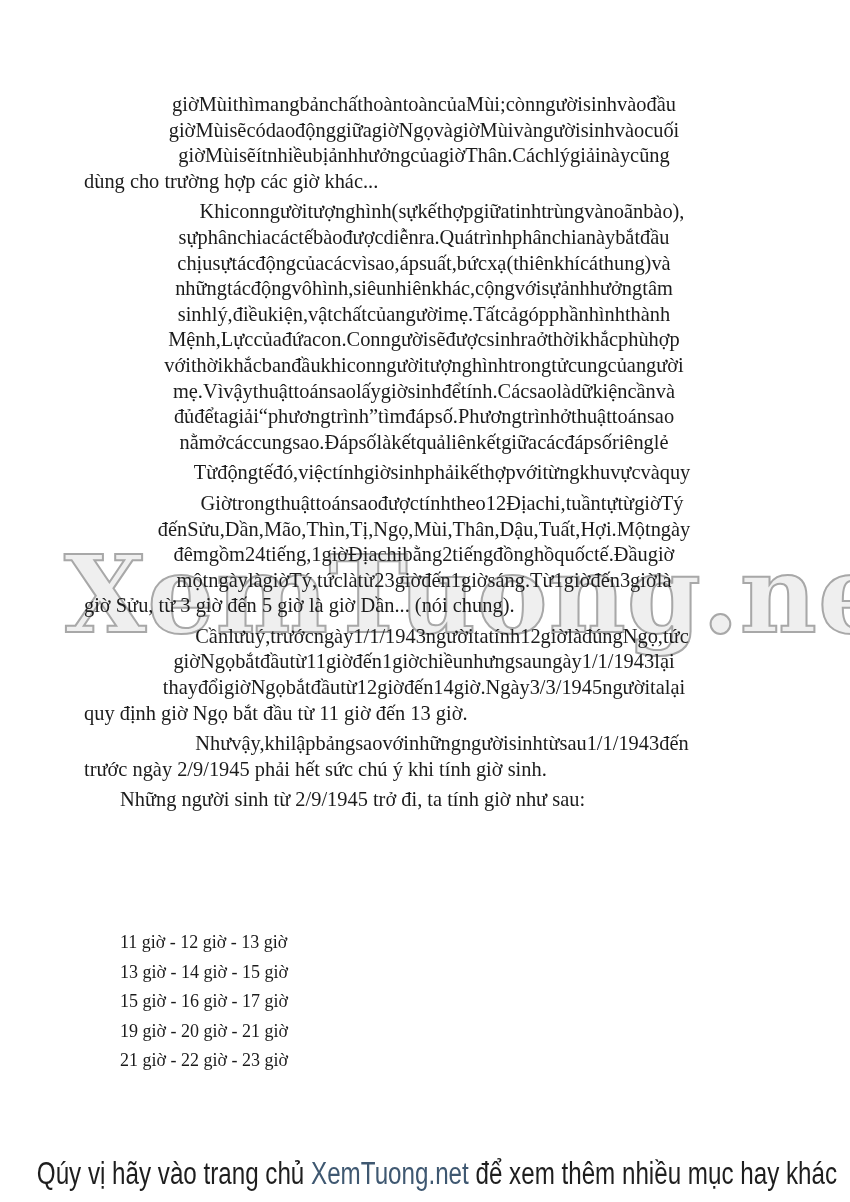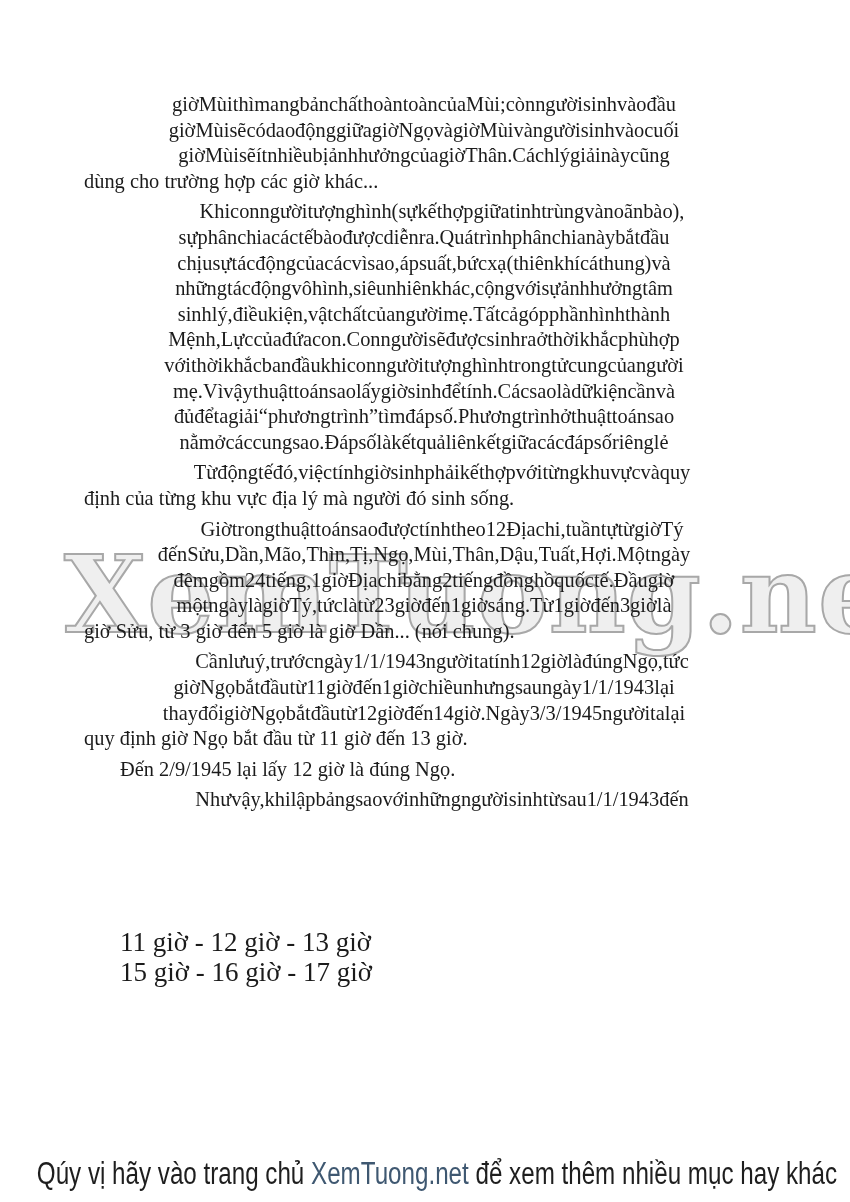--- a/index.html
+++ b/index.html
@@ -49,21 +49,21 @@
     justify-content: center;
     white-space: normal;
   }
   .line.justify span { white-space: nowrap; }
   
   .hour-list {
     position: absolute;
     left: 120px;
     top: 928px;
     z-index: 1;
-    font-size: 27px;
+    font-size: 18px;
     line-height: 29.5px;
   }
   
   .footer {
     position: absolute;
     left: 0;
     top: 1148px;
     width: 850px;
     height: 52px;
     z-index: 1;
@@ -339,21 +339,20 @@
         <span>phải</span>
         <span>kết</span>
         <span>hợp</span>
         <span>với</span>
         <span>từng</span>
         <span>khu</span>
         <span>vực</span>
         <span>và</span>
         <span>quy</span>
       </div>
-      <div class="line">định của từng khu vực địa lý mà người đó sinh sống.</div>
     </div>
     <div class="para">
       <div class="line indent justify">
         <span>Giờ</span>
         <span>trong</span>
         <span>thuật</span>
         <span>toán</span>
         <span>sao</span>
         <span>được</span>
         <span>tính</span>
@@ -478,42 +477,46 @@
         <span>giờ.</span>
         <span>Ngày</span>
         <span>3/3/1945</span>
         <span>người</span>
         <span>ta</span>
         <span>lại</span>
       </div>
       <div class="line">quy định giờ Ngọ bắt đầu từ 11 giờ đến 13 giờ.</div>
     </div>
     <div class="para">
-      <div class="line indent">Đến 2/9/1945 lại lấy 12 giờ là đúng Ngọ.</div>
-    </div>
-    <div class="para">
       <div class="line indent justify">
         <span>Như</span>
         <span>vậy,</span>
         <span>khi</span>
         <span>lập</span>
         <span>bảng</span>
         <span>sao</span>
         <span>với</span>
         <span>những</span>
         <span>người</span>
         <span>sinh</span>
         <span>từ</span>
         <span>sau</span>
         <span>1/1/1943</span>
         <span>đến</span>
       </div>
+      <div class="line">trước ngày 2/9/1945 phải hết sức chú ý khi tính giờ sinh.</div>
+    </div>
+    <div class="para">
+      <div class="line indent">Những người sinh từ 2/9/1945 trở đi, ta tính giờ như sau:</div>
     </div>
   </div>
 
 <div class="hour-list">
     <div class="hour-line">11 giờ - 12 giờ - 13 giờ</div>
+    <div class="hour-line">13 giờ - 14 giờ - 15 giờ</div>
     <div class="hour-line">15 giờ - 16 giờ - 17 giờ</div>
+    <div class="hour-line">19 giờ - 20 giờ - 21 giờ</div>
+    <div class="hour-line">21 giờ - 22 giờ - 23 giờ</div>
   </div>
 
 <div class="footer">
   <span class="condense"><span>Qúy vị hãy vào trang chủ </span><span class="footer-link">XemTuong.net</span><span> để xem thêm nhiều mục hay khác</span></span>
 </div>
 
 </body></html>

